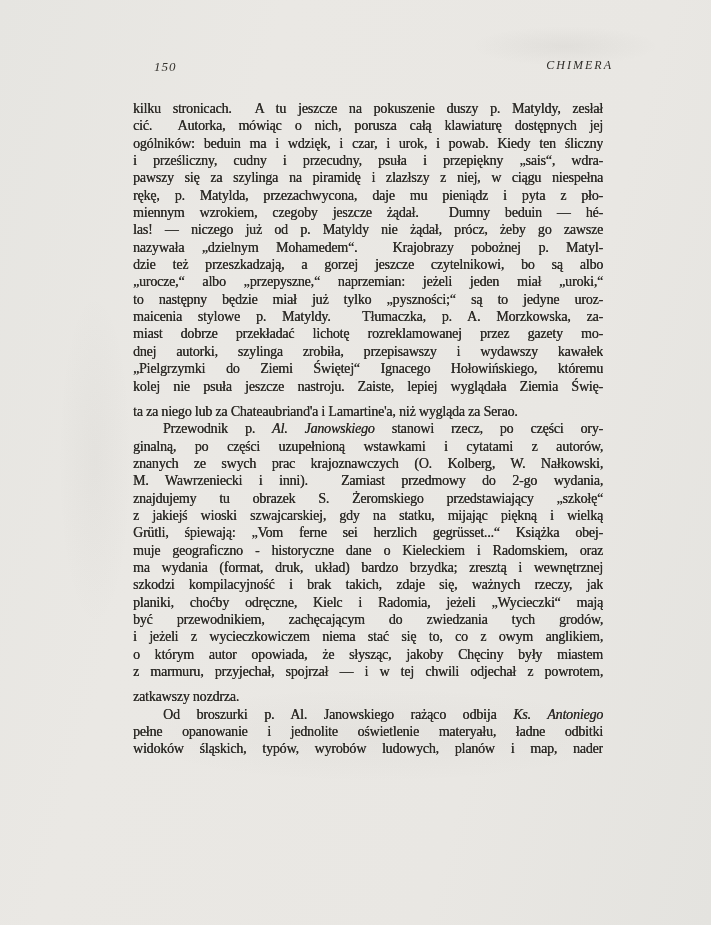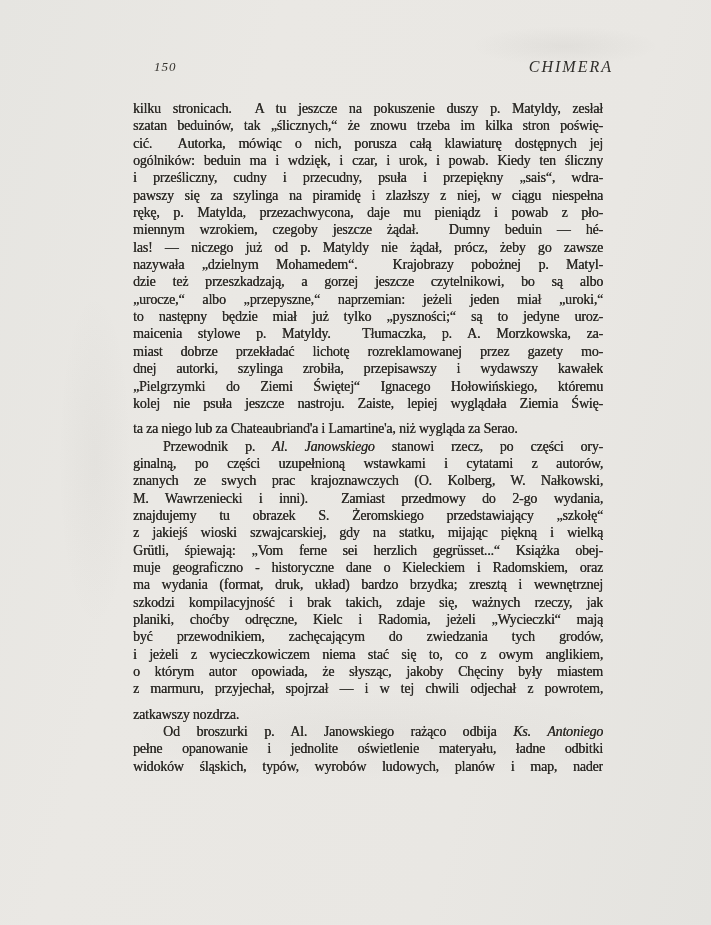--- a/index.html
+++ b/index.html
@@ -23,21 +23,21 @@
     background:radial-gradient(ellipse at center,rgba(90,88,84,.04),rgba(0,0,0,0) 75%);}
   .blotch.b3{left:60px;top:300px;width:70px;height:320px;
     background:radial-gradient(ellipse at center,rgba(80,78,74,.035),rgba(0,0,0,0) 75%);}
 
   .page-number{
     position:absolute;left:154px;top:59px;
     font-style:italic;font-size:13px;letter-spacing:1px;color:#34322d;
   }
   .journal-title{
     position:absolute;right:98px;top:58px;
-    font-style:italic;font-size:16px;letter-spacing:2px;color:#2f2d29;
+    font-style:italic;font-size:12px;letter-spacing:2px;color:#2f2d29;
   }
   .body-text{
     position:absolute;left:133px;top:100px;width:470px;
     font-size:14px;letter-spacing:-0.2px;
     text-shadow:0.25px 0 0 currentColor;
     font-family:Liberation Serif, serif;
   }
   .para{margin:0;padding:0;}
   .line{
     height:17.35px;line-height:17.35px;overflow:hidden;
@@ -55,26 +55,25 @@
   <div class="blotch b1"></div>
   <div class="blotch b2"></div>
   <div class="blotch b3"></div>
 
   <div class="page-number">150</div>
   <div class="journal-title">CHIMERA</div>
 
   <div class="body-text">
       <div class="para">
         <div class="line"><span>kilku stronicach.&nbsp; A tu jeszcze na pokuszenie duszy p. Matyldy, zesłał</span></div>
-        <div class="line"><span>szatan beduinów, tak „ślicznych,“ że znowu trzeba im kilka stron poświę-</span></div>
         <div class="line"><span>cić.&nbsp; Autorka, mówiąc o nich, porusza całą klawiaturę dostępnych jej</span></div>
         <div class="line"><span>ogólników: beduin ma i wdzięk, i czar, i urok, i powab. Kiedy ten śliczny</span></div>
         <div class="line"><span>i prześliczny, cudny i przecudny, psuła i przepiękny „sais“, wdra-</span></div>
         <div class="line"><span>pawszy się za szylinga na piramidę i zlazłszy z niej, w ciągu niespełna</span></div>
-        <div class="line"><span>rękę, p. Matylda, przezachwycona, daje mu pieniądz i powab z pło-</span></div>
+        <div class="line"><span>rękę, p. Matylda, przezachwycona, daje mu pieniądz i pyta z pło-</span></div>
         <div class="line"><span>miennym wzrokiem, czegoby jeszcze żądał.&nbsp; Dumny beduin — hé-</span></div>
         <div class="line"><span>las! — niczego już od p. Matyldy nie żądał, prócz, żeby go zawsze</span></div>
         <div class="line"><span>nazywała „dzielnym Mohamedem“.&nbsp; Krajobrazy pobożnej p. Matyl-</span></div>
         <div class="line"><span>dzie też przeszkadzają, a gorzej jeszcze czytelnikowi, bo są albo</span></div>
         <div class="line"><span>„urocze,“ albo „przepyszne,“ naprzemian: jeżeli jeden miał „uroki,“</span></div>
         <div class="line"><span>to następny będzie miał już tylko „pyszności;“ są to jedyne uroz-</span></div>
         <div class="line"><span>maicenia stylowe p. Matyldy.&nbsp; Tłumaczka, p. A. Morzkowska, za-</span></div>
         <div class="line"><span>miast dobrze przekładać lichotę rozreklamowanej przez gazety mo-</span></div>
         <div class="line"><span>dnej autorki, szylinga zrobiła, przepisawszy i wydawszy kawałek</span></div>
         <div class="line"><span>„Pielgrzymki do Ziemi Świętej“ Ignacego Hołowińskiego, któremu</span></div>

